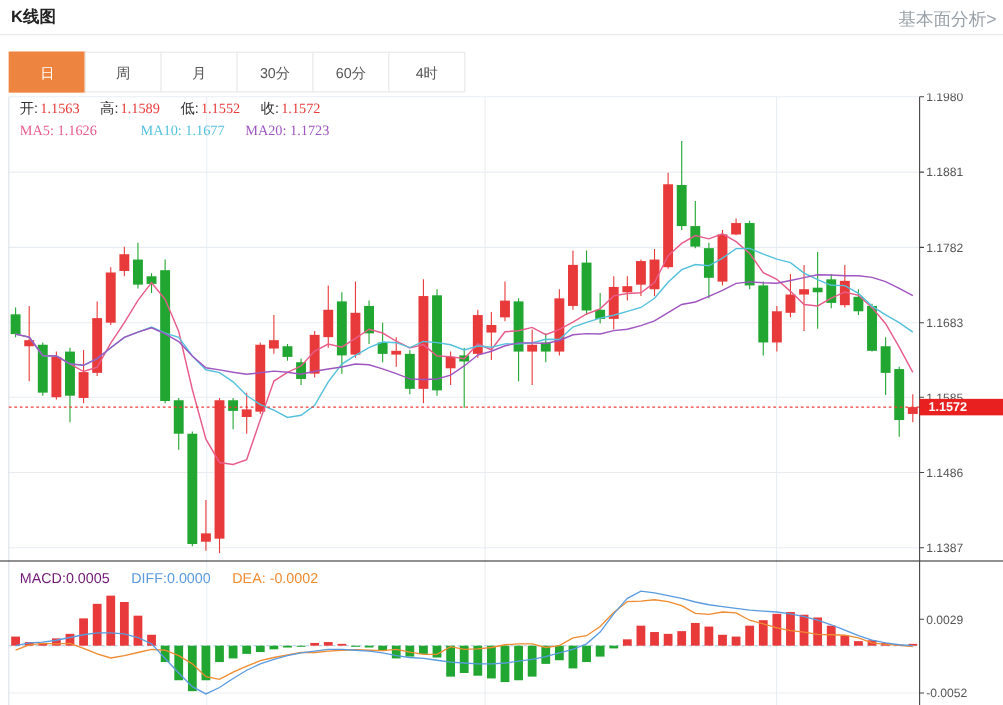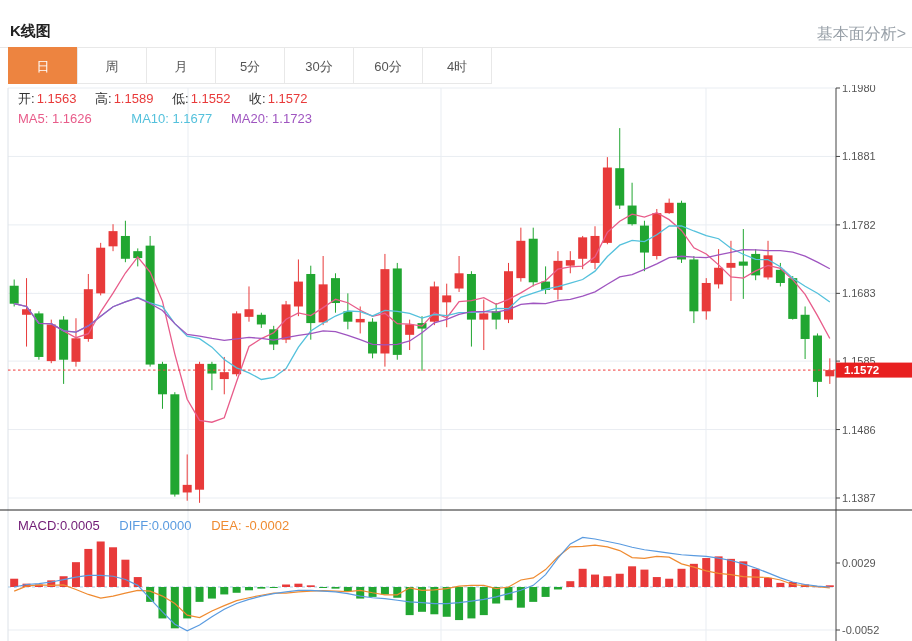--- a/index.html
+++ b/index.html
@@ -1,49 +1,48 @@
 <!DOCTYPE html>
 <html><head>
 <meta charset="utf-8">
 <style>
   html,body{margin:0;padding:0;background:#fff;}
   body{font-family:"Liberation Sans","DejaVu Sans",sans-serif;}
   .page{position:relative;width:912px;height:641px;background:#fff;overflow:hidden;}
-  .topbar{position:absolute;top:16px;left:0;width:912px;height:32px;border-bottom:1px solid #e7e7e7;box-sizing:border-box;}
+  .topbar{position:absolute;top:0;left:0;width:912px;height:32px;border-bottom:1px solid #e7e7e7;box-sizing:border-box;}
   .title{position:absolute;left:10px;top:6px;font-size:15px;font-weight:bold;color:#222;}
   .ana-link{position:absolute;right:6px;top:8px;font-size:16px;color:#98a0a8;text-decoration:none;cursor:pointer;}
   .tabs{position:absolute;top:47px;left:8px;display:flex;}
   .tab{width:70px;height:37px;line-height:37px;text-align:center;font-size:13px;color:#555;
        background:#fff;border:1px solid #e8e8e8;margin-left:-1px;box-sizing:border-box;cursor:pointer;}
   .tab:first-child{margin-left:0;}
   .tab.active{background:#ed8440;border-color:#ed8440;color:#fff;}
   .chart-wrap{position:absolute;top:85px;left:0;width:736px;height:556px;}
   .k-legend{position:absolute;left:18px;font-size:13px;white-space:nowrap;}
   .k-legend .lbl{color:#333;margin-right:2px;}
-  .k-legend .val{margin-right:15px;}
+  .k-legend .val{margin-right:15px;font-family:Liberation Serif, serif;}
   .legend-line1{top:5px;}
   .legend-line2{top:26px;}
   .macd-legend{position:absolute;left:18px;top:433px;font-size:13px;white-space:nowrap;}
   .macd-legend span{margin-right:16px;}
   svg text{font-family:"Liberation Sans","DejaVu Sans",sans-serif;}
 </style>
 </head>
 <body>
 
 <div class="page">
   <div class="topbar">
     <div class="title">K线图</div>
     <a class="ana-link">基本面分析&gt;</a>
   </div>
 
   <div class="tabs" id="tabs">
       <div class="tab active">日</div>
       <div class="tab">周</div>
       <div class="tab">月</div>
-      <div class="tab">5分</div>
       <div class="tab">30分</div>
       <div class="tab">60分</div>
       <div class="tab">4时</div>
     </div>
 
   <div class="chart-wrap">
     <svg id="chart" width="912" height="556">
         <line x1="8" y1="3" x2="836" y2="3" stroke="#e9edf2" stroke-width="1"></line>
         <line x1="836" y1="3" x2="840" y2="3" stroke="#444444"></line>
         <text x="842" y="7" font-size="11" fill="#555555">1.1980</text>

